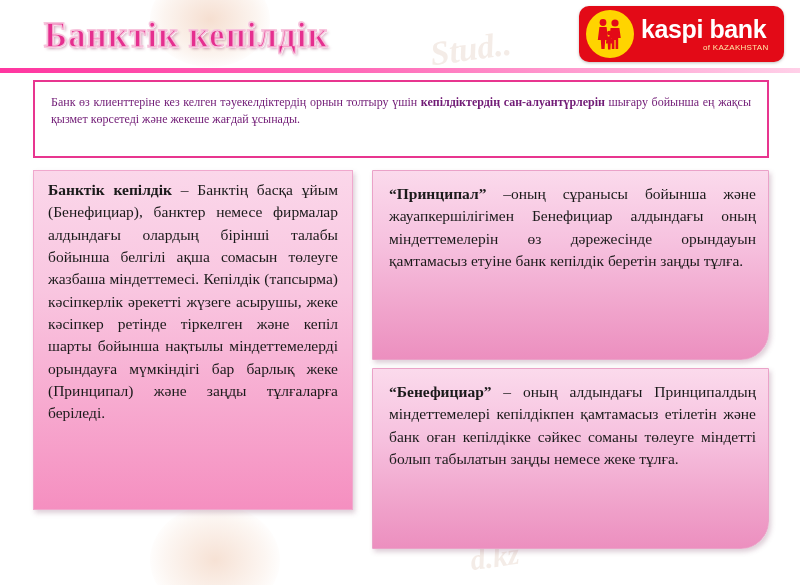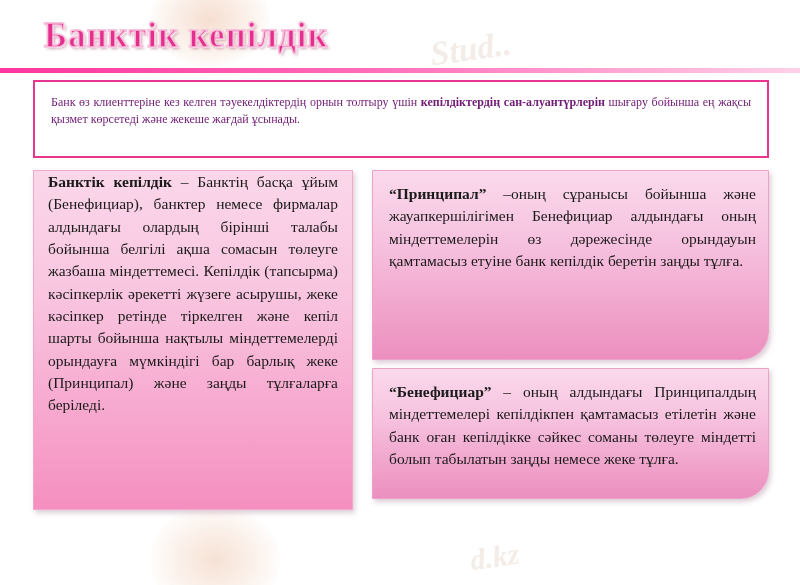--- a/index.html
+++ b/index.html
@@ -146,21 +146,21 @@
   .left-panel {
     position: absolute;
     top: 170px;
     left: 33px;
     width: 320px;
     height: 340px;
     background: linear-gradient(180deg,#fbd7ea 0%, #f9c6e0 35%, #f7a9cf 70%, #f58fc0 100%);
     border: 1px solid #f0a8cd;
     border-radius: 0 0 0 0;
     box-sizing: border-box;
-    padding: 0 14px;
+    padding: 8px 14px;
     box-shadow: 2px 3px 5px rgba(120,60,95,.25);
   }
   .left-panel p {
     margin: 0;
     font-size: 15.5px;
     line-height: 1.44;
     text-align: justify;
     color: #1a1a1a;
     font-family: "Liberation Serif", serif;
   }
@@ -177,21 +177,21 @@
     padding: 12px 12px 12px 16px;
     box-shadow: 2px 3px 5px rgba(120,60,95,.25);
   }
   .panel-principal {
     top: 170px;
     height: 190px;
     border-radius: 0 0 28px 0;
   }
   .panel-beneficiar {
     top: 368px;
-    height: 131px;
+    height: 181px;
     border-radius: 0 0 28px 0;
   }
   .right-panel p {
     margin: 0;
     font-size: 15.5px;
     line-height: 1.44;
     text-align: justify;
     color: #1a1a1a;
     font-family: "Liberation Serif", serif;
   }
@@ -205,20 +205,33 @@
 
 <div class="watermark wm1">Stud..</div>
 <div class="watermark wm2">k Stud.kz</div>
 <div class="watermark wm3">Stud...</div>
 <div class="watermark wm4">d.kz</div>
 
 <div class="header">
   <div class="title">Банктік  кепілдік</div>
   <div class="title-underline"></div>
 
+  <div class="logo">
+    <div class="logo-circle"></div>
+    <svg class="logo-family" viewBox="0 0 26 32">
+      <circle cx="6" cy="4.5" r="3.4" fill="#e30a17"></circle>
+      <path d="M2.4 9 h7.2 l1.6 13 h-3 l-0.6 9 h-3.2 l-0.6 -9 h-3 z" fill="#e30a17"></path>
+      <circle cx="18" cy="5" r="3.6" fill="#e30a17"></circle>
+      <path d="M13.6 10 h8.8 l1.4 10 h-2.6 v11 h-2.6 v-9 h-1.2 v9 h-2.6 v-11 h-2.6 z" fill="#e30a17"></path>
+      <circle cx="12.2" cy="15" r="2.2" fill="#e30a17"></circle>
+      <path d="M9.8 18.5 h4.8 l0.9 7 h-1.8 l-0.3 6 h-2.4 l-0.3 -6 h-1.8 z" fill="#e30a17"></path>
+    </svg>
+    <div class="logo-text">kaspi bank</div>
+    <div class="logo-sub">of KAZAKHSTAN</div>
+  </div>
 </div>
 
 <div class="top-box">
   <p>
     <span>Банк өз клиенттеріне кез келген тәуекелдіктердің орнын толтыру үшін </span><span class="b">кепілдіктердің сан-алуантүрлерін</span><span> шығару бойынша ең жақсы қызмет көрсетеді және жекеше жағдай ұсынады.</span>
   </p>
 </div>
 
 <div class="left-panel">
   <p>

